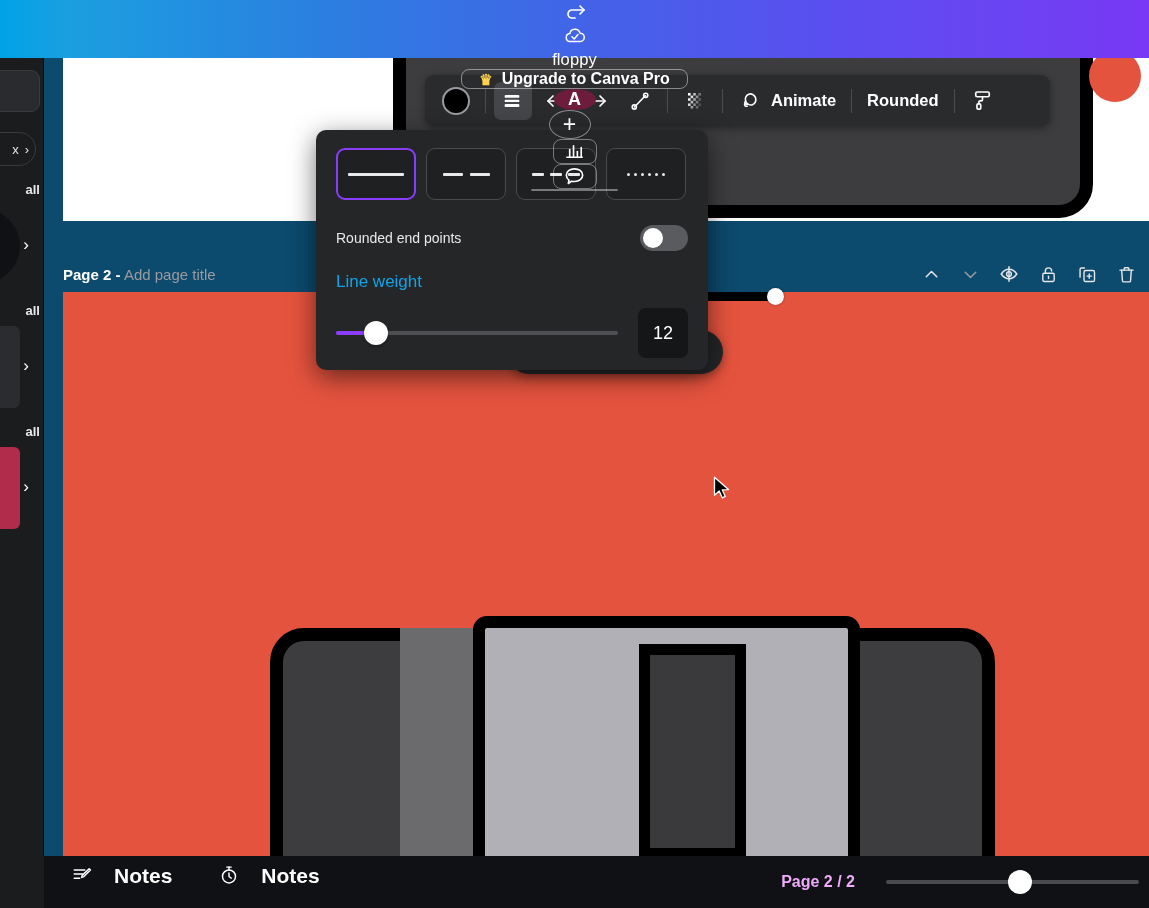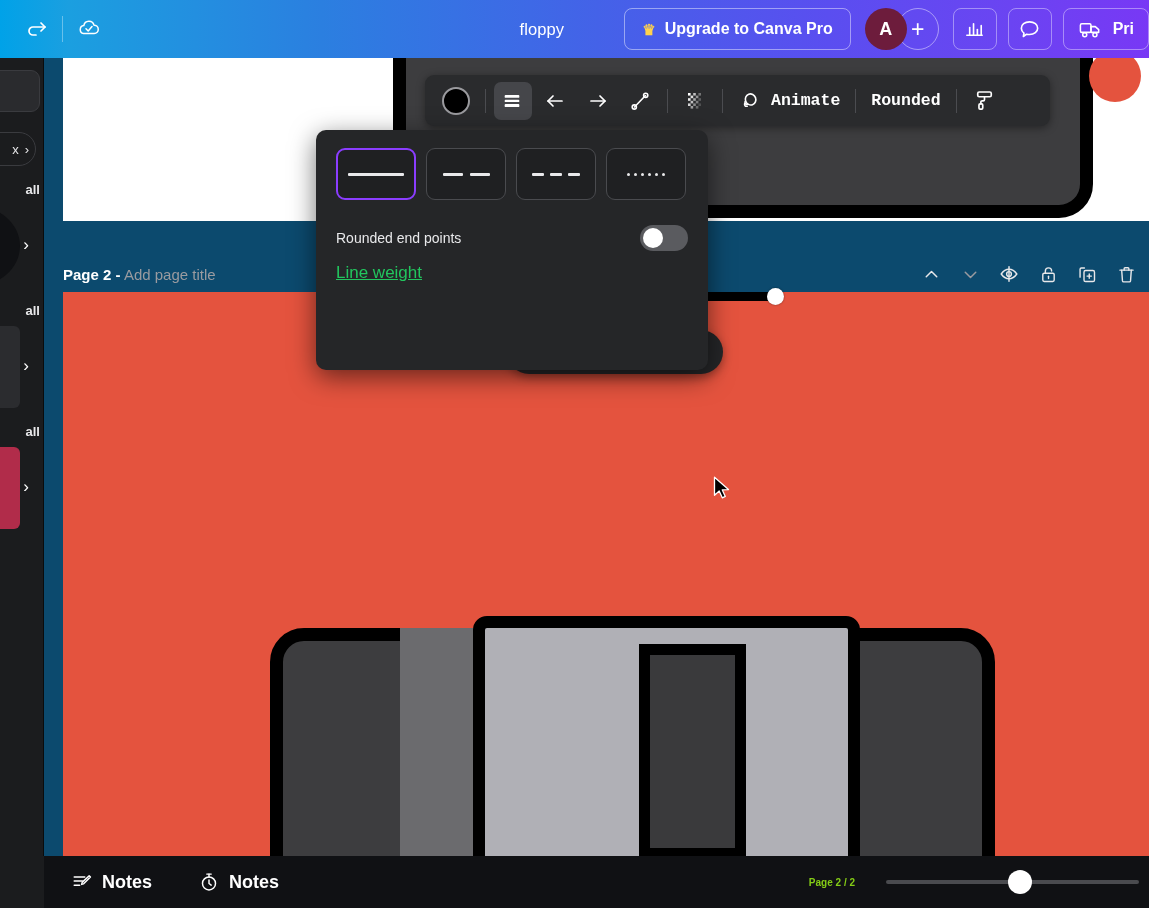--- a/index.html
+++ b/index.html
@@ -9,21 +9,21 @@
     background: #0d0e10;
     font-family: "Liberation Sans", sans-serif;
     -webkit-font-smoothing: antialiased;
   }
   #app { position: relative; width: 1149px; height: 908px; overflow: hidden; }
 
   
   #topbar {
     position: absolute; left: 0; top: 0; width: 1149px; height: 58px;
     background: linear-gradient(90deg, #00a2e8 0%, #1b9fe0 6%, #2b7fe0 28%, #4462e8 52%, #5a4ef0 72%, #6b44f2 88%, #7838f5 100%);
-    display: flex; align-items: center; z-index: 60;
+    display: flex; align-items: center; z-index: 60; flex-direction: column;
   }
   .tb-icon-btn {
     width: 40px; height: 40px; border-radius: 8px;
     display: flex; align-items: center; justify-content: center;
     color: #ffffff; cursor: pointer;
   }
   .tb-divider { width: 1px; height: 26px; background: rgba(255,255,255,.35); margin: 0 6px; }
   #doc-title {
     color: #fff; font-size: 16.5px; font-weight: 400; letter-spacing: .1px;
     white-space: nowrap;
@@ -177,21 +177,21 @@
   
   #obj-toolbar {
     position: absolute; left: 425px; top: 75px; width: 625px; height: 51px;
     background: #2a2b2d; border-radius: 9px;
     display: flex; align-items: center; padding: 0 10px; gap: 3px;
     z-index: 45; box-shadow: 0 2px 9px rgba(0,0,0,.4);
   }
   .ot-btn {
     height: 38px; min-width: 38px; border-radius: 7px;
     display: flex; align-items: center; justify-content: space-between;
-    color: #fff; cursor: pointer; padding: 0 7px; font-family: Liberation Mono, monospace;
+    color: #fff; cursor: pointer; padding: 0 7px;
   }
   .ot-btn.active { background: #45464a; }
   .ot-text { font-size: 16.5px; font-weight: 700; color: #fff; white-space: nowrap; }
   .ot-sep { width: 1px; height: 24px; background: #4b4c50; margin: 0 5px; }
   #color-swatch {
     width: 28px; height: 28px; border-radius: 50%;
     background: #000; border: 2px solid #9a9a9e;
   }
 
   
@@ -217,21 +217,21 @@
   }
   .popup-label { color: #e9e9eb; font-size: 14px; }
   #toggle {
     width: 48px; height: 26px; border-radius: 13px; background: #5a5b5f;
     position: relative; cursor: pointer;
   }
   #toggle-knob {
     position: absolute; left: 3px; top: 3px; width: 20px; height: 20px;
     border-radius: 50%; background: #fff;
   }
-  #weight-label { margin-top: 12px; color: #22c55e; font-size: 17px; text-decoration: underline; }
+  #weight-label { margin-top: 21px; color: #0ea5e9; font-size: 17px; }
   #weight-row { margin-top: 16px; display: flex; align-items: center; gap: 20px; }
   #slider-track {
     position: relative; width: 283px; height: 4px; border-radius: 2px; background: #4e4f53;
   }
   #slider-fill {
     position: absolute; left: 0; top: 0; height: 4px; width: 38px;
     border-radius: 2px; background: #8b3dff;
   }
   #slider-knob {
     position: absolute; left: 28px; top: -10px; width: 24px; height: 24px;
@@ -244,24 +244,24 @@
     cursor: text;
   }
 
   
   #bottombar {
     position: absolute; left: 44px; bottom: 0; width: 1105px; height: 52px;
     background: #101114; display: flex; align-items: center; z-index: 50;
   }
   .bb-btn {
     height: 36px; padding: 0 11px; border-radius: 7px;
-    display: flex; align-items: center; gap: 9px; color: #fff;
-    font-size: 18px; font-weight: 700; cursor: pointer; white-space: nowrap;
-  }
-  #page-count { color: #84cc16; font-size: 10px; font-weight: 700; white-space: nowrap; }
+    display: flex; align-items: flex-start; gap: 21px; color: #fff;
+    font-size: 21px; font-weight: 700; cursor: pointer; white-space: nowrap;
+  }
+  #page-count { color: #f0abfc; font-size: 16px; font-weight: 700; white-space: nowrap; }
   #zoom-track {
     position: relative; width: 253px; height: 4px; border-radius: 2px; background: #4a4b4f;
   }
   #zoom-knob {
     position: absolute; left: 122px; top: -10px; width: 24px; height: 24px;
     border-radius: 50%; background: #fff;
   }
   #bb-left-stub {
     position: absolute; left: 0; bottom: 0; width: 44px; height: 52px;
     background: #1b1c1e; z-index: 51;
@@ -598,20 +598,27 @@
 
     <div id="rounded-row">
       <span class="popup-label">Rounded end points</span>
       <div id="toggle">
         <div id="toggle-knob"></div>
       </div>
     </div>
 
     <div id="weight-label" class="popup-label">Line weight</div>
 
+    <div id="weight-row">
+      <div id="slider-track">
+        <div id="slider-fill"></div>
+        <div id="slider-knob"></div>
+      </div>
+      <div id="weight-input">12</div>
+    </div>
   </div>
 
   <svg id="cursor" width="18" height="25" viewBox="0 0 18 25">
     <path d="M1.5 1.2 L1.5 19.3 L6.2 15 L9.3 21.8 L12.3 20.4 L9.3 13.9 L15.5 13.6 Z" fill="#000" stroke="#fff" stroke-width="1.3" stroke-linejoin="round"></path>
   </svg>
 
   <div id="bb-left-stub"></div>
   <div id="bottombar">
     <div style="width:16px"></div>
     <div class="bb-btn">

